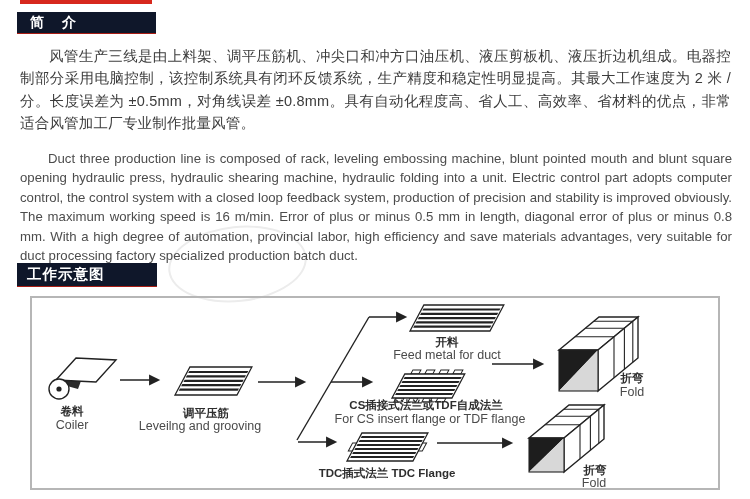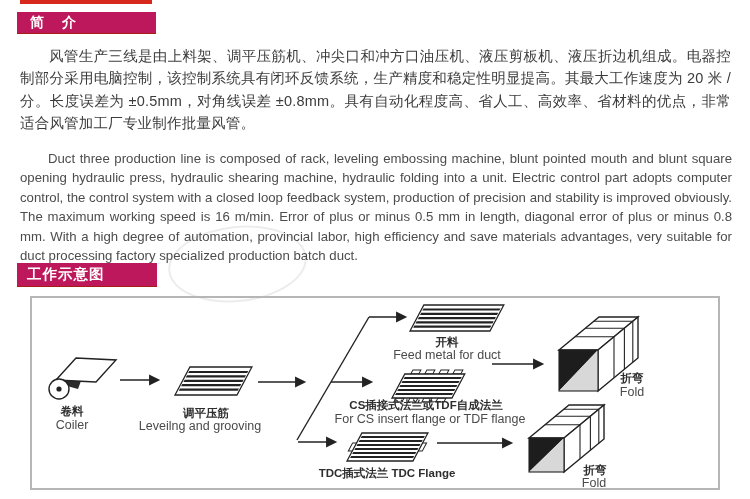--- a/index.html
+++ b/index.html
@@ -2,21 +2,21 @@
 <html><head>
 <meta charset="utf-8">
 <style>
   html,body{margin:0;padding:0;}
   .page{
     position:relative;width:750px;height:499px;background:#ffffff;overflow:hidden;
     font-family:"Liberation Sans","DejaVu Sans",sans-serif;
   }
   .top-sliver{position:absolute;left:20px;top:0;width:132px;height:4px;background:#d7281d;}
   .banner{
-    position:absolute;background:#be185d;color:#ffffff;font-weight:bold;
+    position:absolute;background:#0f172a;color:#ffffff;font-weight:bold;
     box-sizing:border-box;box-shadow:0 1px 0 #a81d14;
   }
   .banner-intro{left:17px;top:12px;width:139px;height:21px;font-size:14px;line-height:21px;padding-left:13px;letter-spacing:2px;}
   .banner-diagram{left:17px;top:263px;width:140px;height:23px;font-size:14.5px;line-height:23px;padding-left:10px;letter-spacing:1px;}
   .para{position:absolute;text-align:justify;z-index:2;}
   .para-zh{
     left:20px;top:45px;width:711px;font-size:14.5px;line-height:22.3px;color:#3c3c3c;
     text-indent:29px;letter-spacing:.2px;
   }
   .para-en{
@@ -48,21 +48,21 @@
 <body>
 
 <div class="page">
 
   <div class="top-sliver"></div>
 
   <div class="banner banner-intro">
     <span>简　介</span>
   </div>
 
-  <div class="para para-zh">风管生产三线是由上料架、调平压筋机、冲尖口和冲方口油压机、液压剪板机、液压折边机组成。电器控制部分采用电脑控制，该控制系统具有闭环反馈系统，生产精度和稳定性明显提高。其最大工作速度为 20 米 / 分。长度误差为 ±0.5mm，对角线误差 ±0.8mm。具有自动化程度高、省人工、高效率、省材料的优点，非常适合风管加工厂专业制作批量风管。</div>
+  <div class="para para-zh">风管生产三线是由上料架、调平压筋机、冲尖口和冲方口油压机、液压剪板机、液压折边机组成。电器控制部分采用电脑控制，该控制系统具有闭环反馈系统，生产精度和稳定性明显提高。其最大工作速度为 2 米 / 分。长度误差为 ±0.5mm，对角线误差 ±0.8mm。具有自动化程度高、省人工、高效率、省材料的优点，非常适合风管加工厂专业制作批量风管。</div>
 
   <div class="para para-en">Duct three production line is composed of rack, leveling embossing machine, blunt pointed mouth and blunt square opening hydraulic press, hydraulic shearing machine, hydraulic folding into a unit. Electric control part adopts computer control, the control system with a closed loop feedback system, production of precision and stability is improved obviously. The maximum working speed is 16 m/min. Error of plus or minus 0.5 mm in length, diagonal error of plus or minus 0.8 mm. With a high degree of automation, provincial labor, high efficiency and save materials advantages, very suitable for duct processing factory specialized production batch duct.</div>
 
   <div class="watermark-circle"></div>
 
   <div class="banner banner-diagram">
     <span>工作示意图</span>
   </div>
 
   <div class="diagram-panel">

